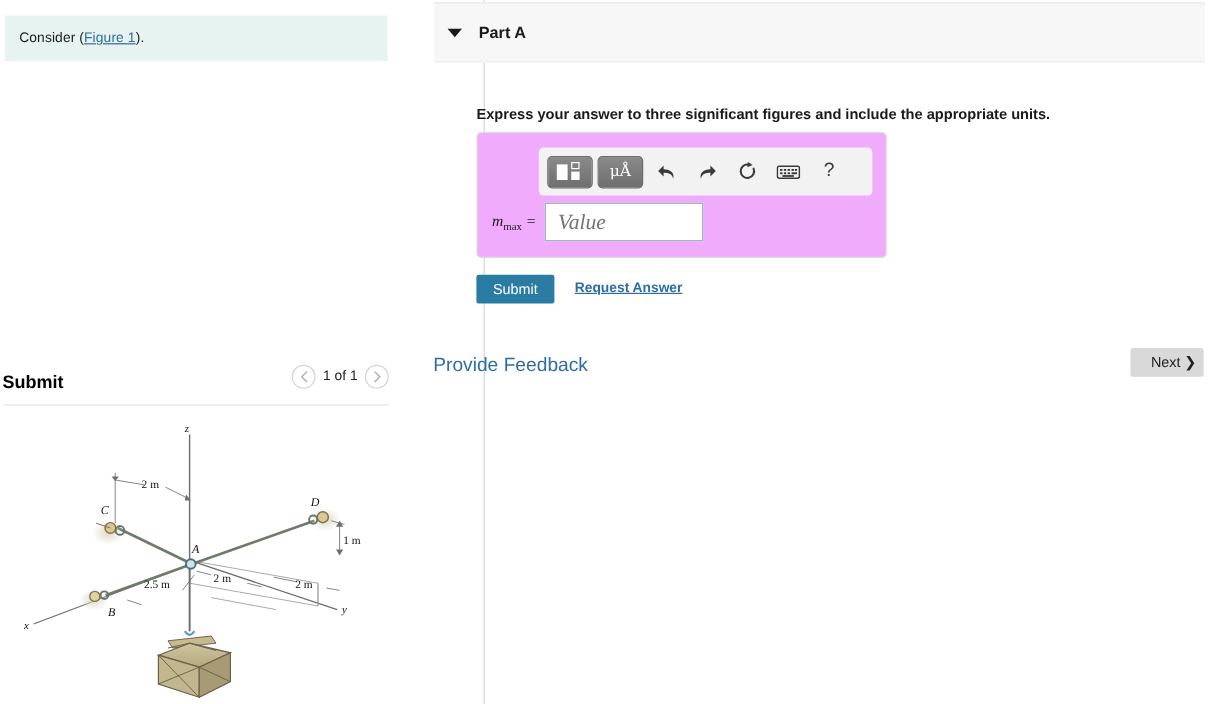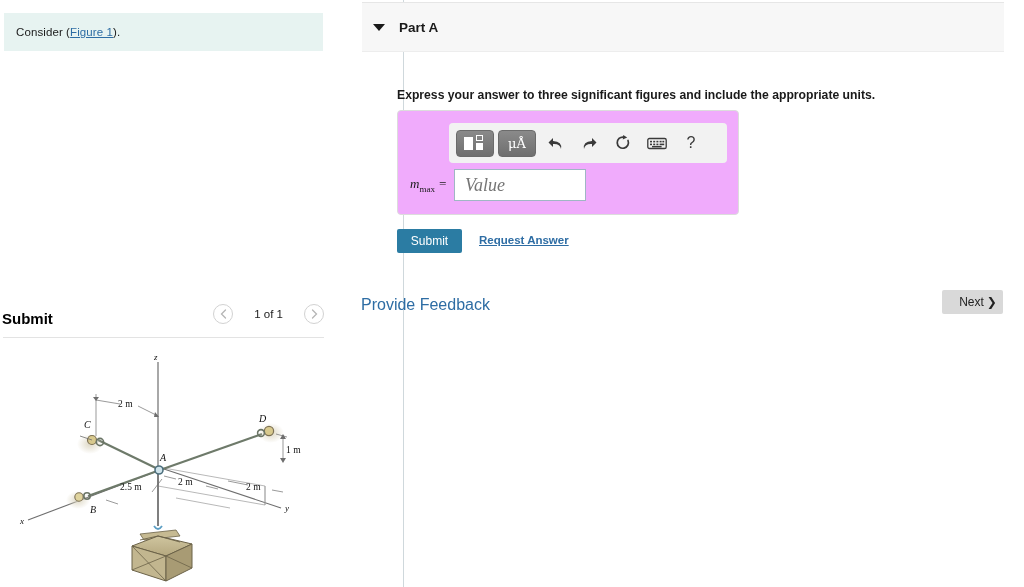--- a/index.html
+++ b/index.html
@@ -37,21 +37,21 @@
     position: absolute; left: 0; top: 300px;
     width: 324px; height: 36px;
     display: flex; align-items: center;
   }
   #figure-title {
     font-size: 15px; font-weight: bold; color: #000;
     margin-left: 2px;
   }
   #figure-pager {
     position: absolute; right: 0; top: 4px;
-    display: flex; align-items: center; gap: 21px;
+    display: flex; align-items: center; gap: 6px;
   }
   .pager-arrow {
     width: 20px; height: 20px; border-radius: 50%;
     border: 1px solid #d2d2d2; background: #fff;
     display: flex; align-items: center; justify-content: center;
     color: #b5b5b5; font-size: 10px; line-height: 1;
     cursor: pointer;
   }
   #pager-count { font-size: 11.5px; color: #222; }
   #figure-rule {

